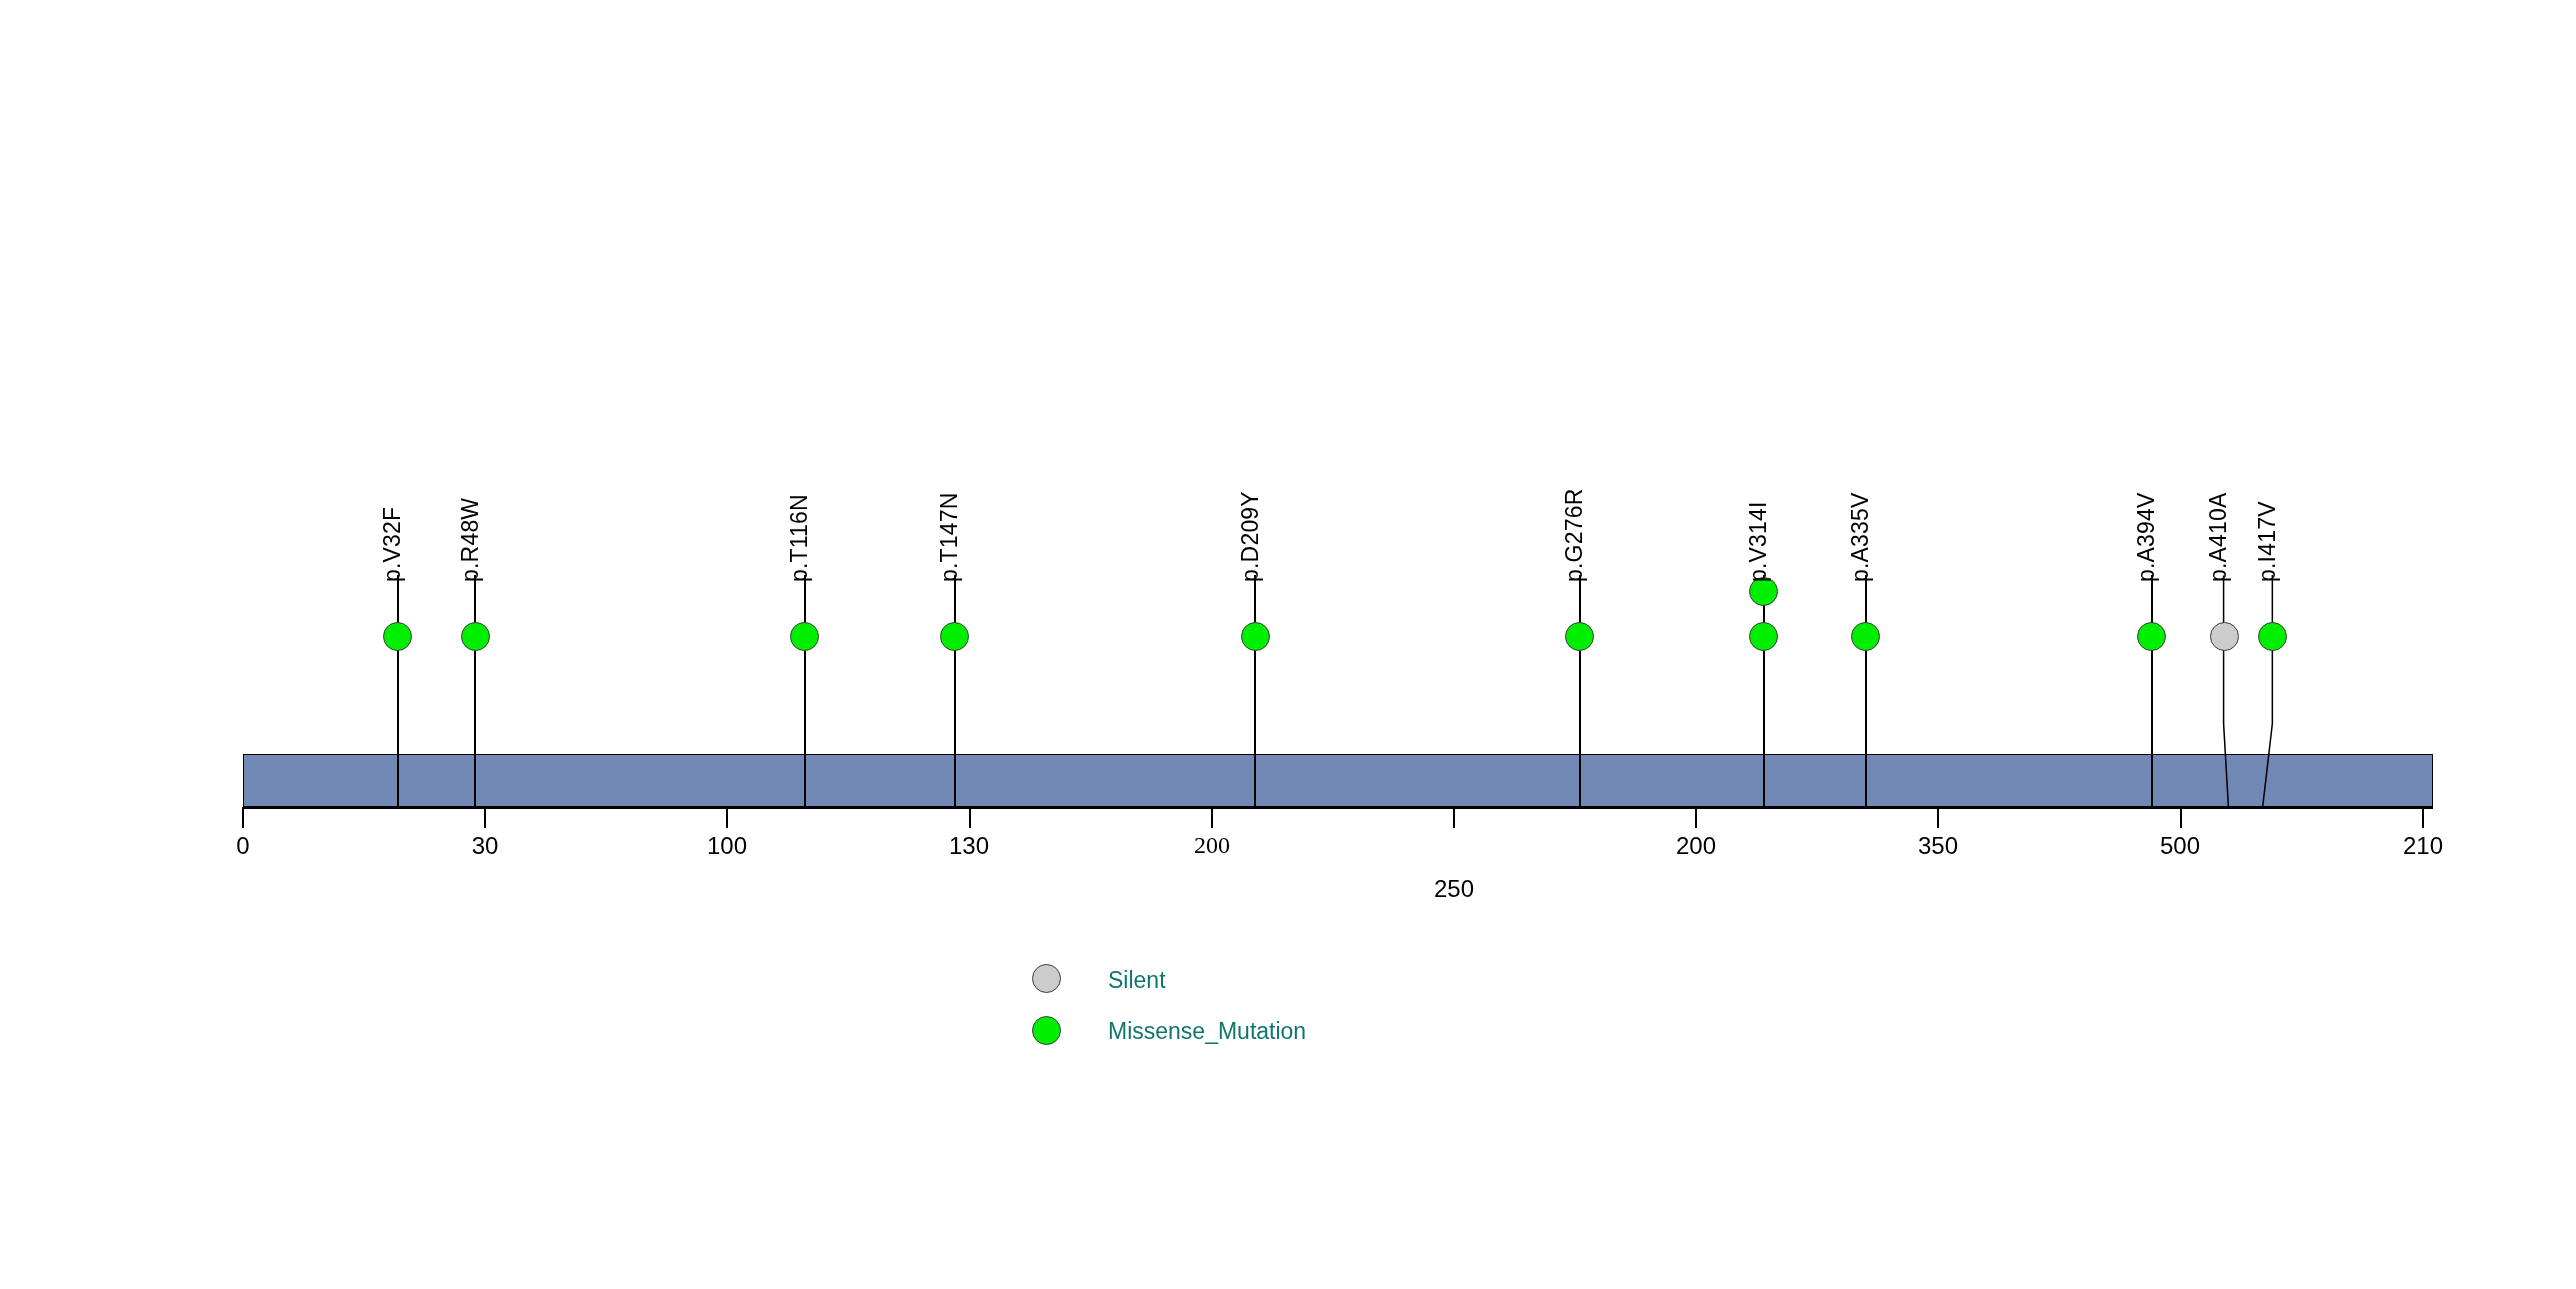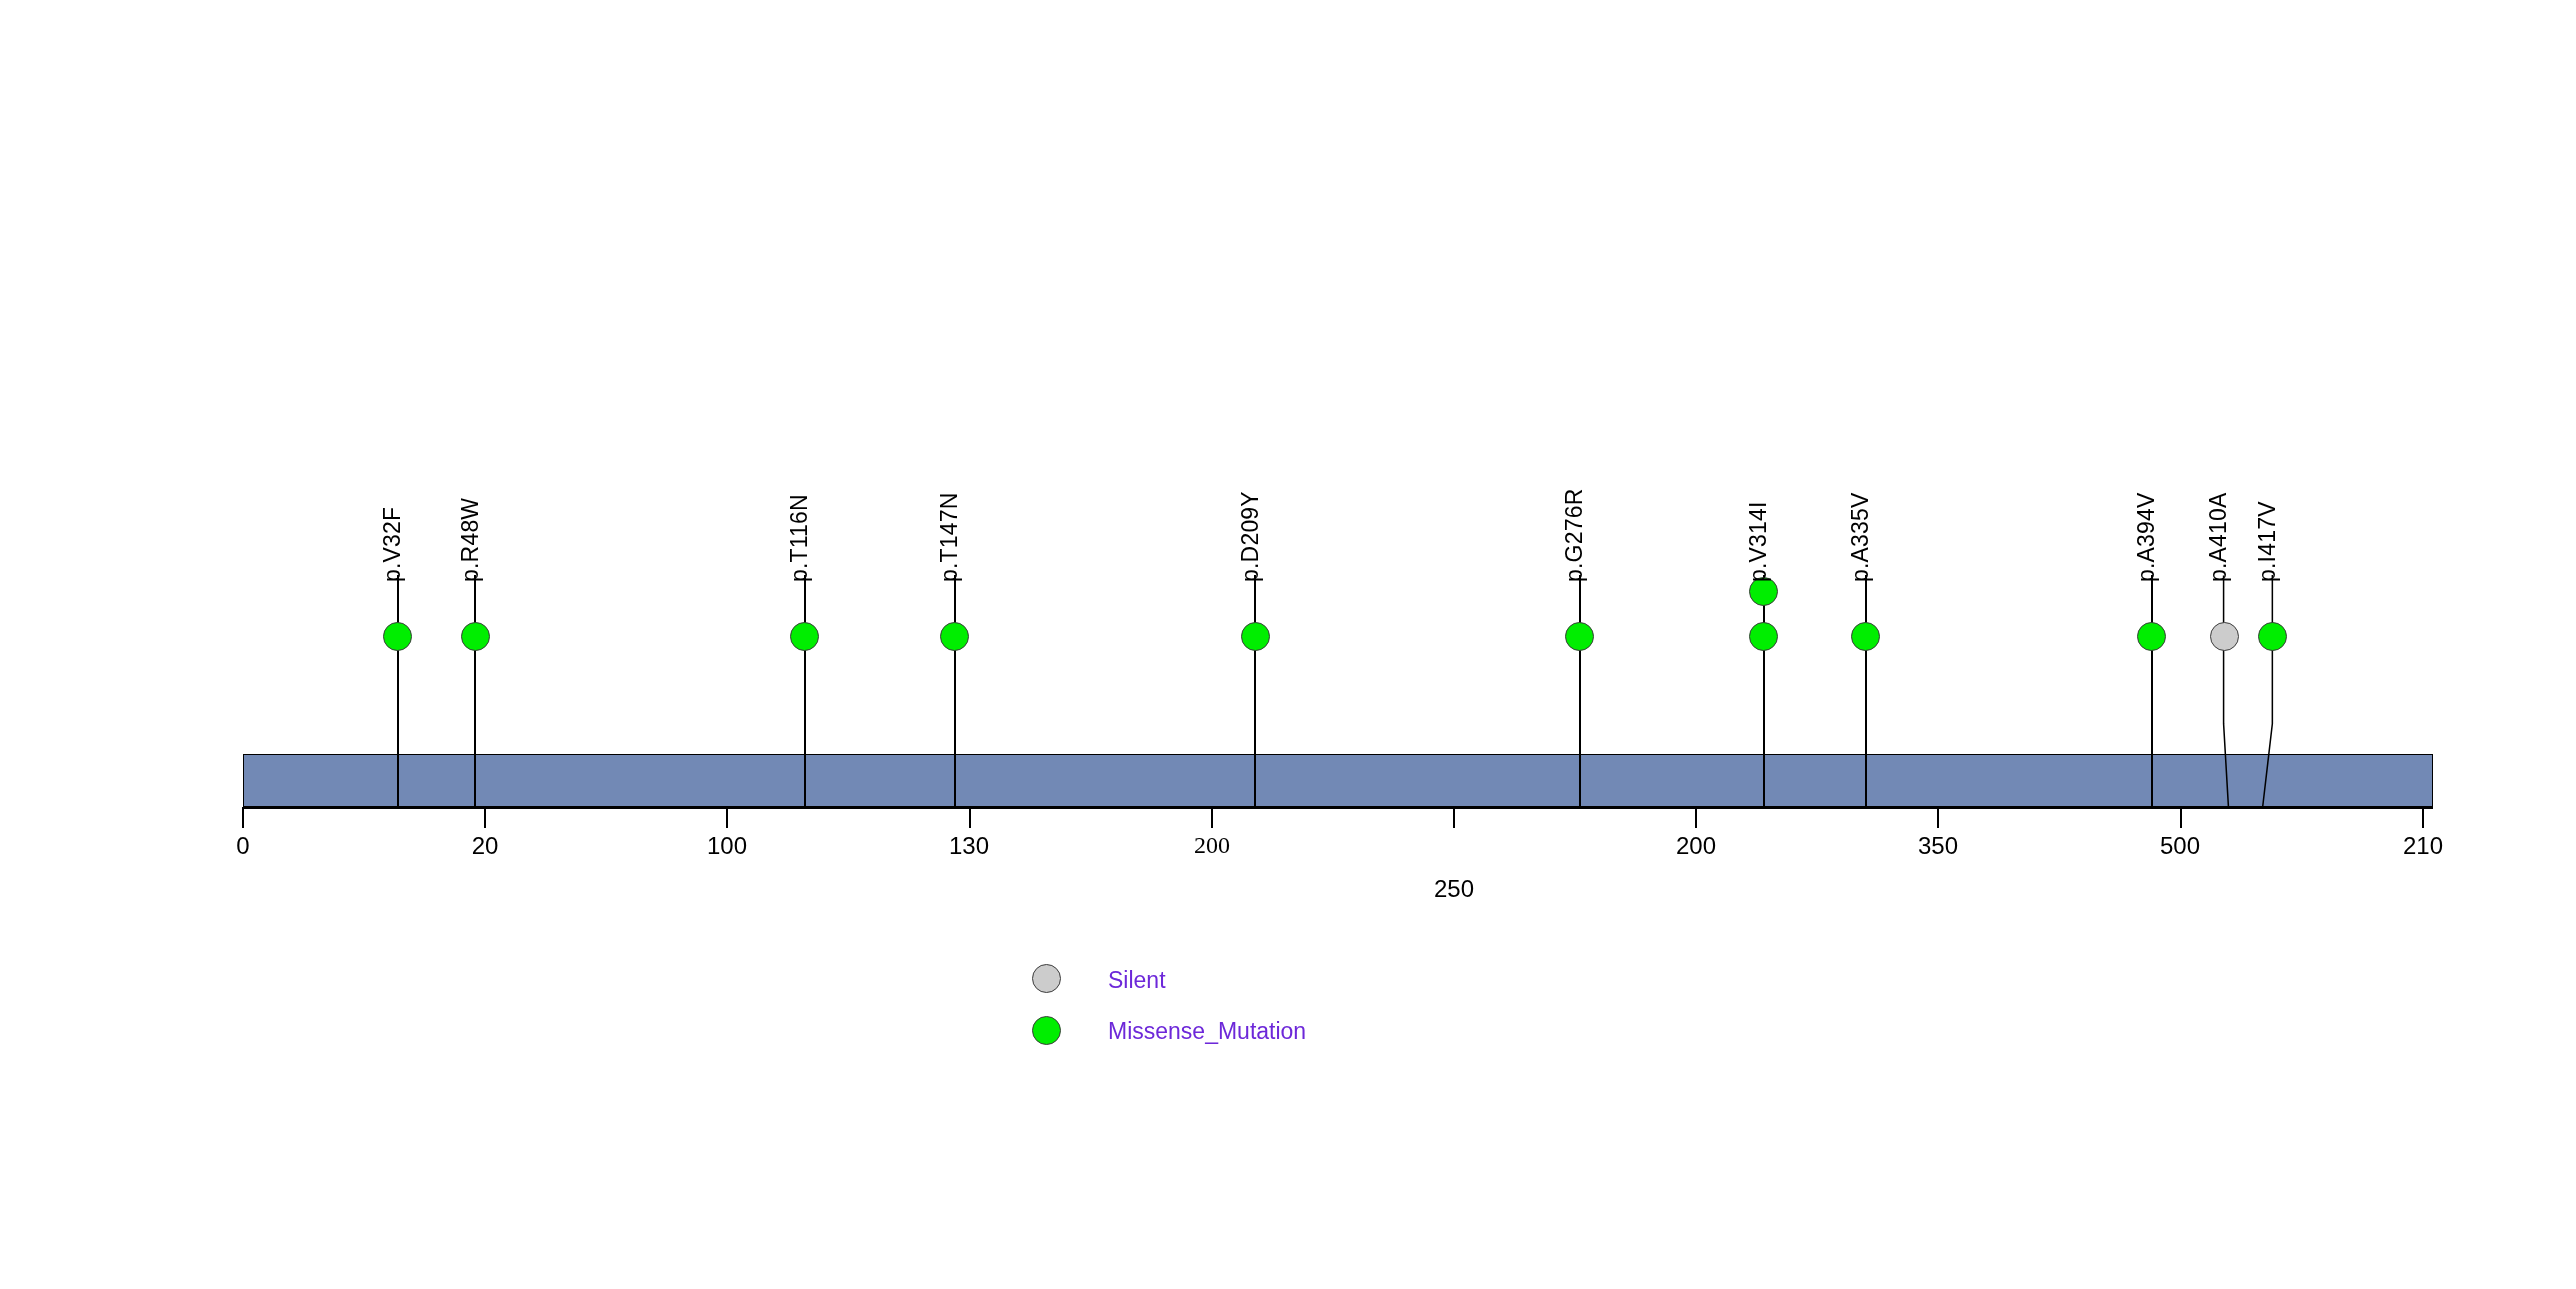--- a/index.html
+++ b/index.html
@@ -83,21 +83,21 @@
   
   .legend-dot {
     position: absolute;
     box-sizing: border-box;
     border: 1.1px solid #3c3c3c;
     border-radius: 50%;
   }
   .legend-text {
     position: absolute;
     font-size: 23px;
-    color: #6d28d9;
+    color: #0f766e;
     white-space: nowrap;
   }
 </style>
 </head>
 <body>
 
 <div id="plot">
 
   <div class="protein-bar" style="left: 243px; top: 754px; width: 2190px; height: 53px; background: rgb(114, 137, 181);"></div>
 
@@ -144,21 +144,21 @@
       <div class="mut-label" style="left: 1772px; top: 555px;">p.V314I</div>
       <div class="mut-label" style="left: 1874px; top: 555px;">p.A335V</div>
       <div class="mut-label" style="left: 2160px; top: 555px;">p.A394V</div>
       <div class="mut-label" style="left: 2232px; top: 555px;">p.A410A</div>
       <div class="mut-label" style="left: 2281px; top: 555px;">p.I417V</div>
     </div>
   <div id="tick-layer">
       <div class="axis-tick" style="left: 242px; top: 807px; height: 21.4px;"></div>
       <div class="axis-tick-label" style="left: 243px; top: 832px;">0</div>
       <div class="axis-tick" style="left: 484px; top: 807px; height: 21.4px;"></div>
-      <div class="axis-tick-label" style="left: 485px; top: 832px;">20</div>
+      <div class="axis-tick-label" style="left: 485px; top: 832px;">30</div>
       <div class="axis-tick" style="left: 726px; top: 807px; height: 21.4px;"></div>
       <div class="axis-tick-label" style="left: 727px; top: 832px;">100</div>
       <div class="axis-tick" style="left: 969px; top: 807px; height: 21.4px;"></div>
       <div class="axis-tick-label" style="left: 969px; top: 832px;">130</div>
       <div class="axis-tick" style="left: 1211px; top: 807px; height: 21.4px;"></div>
       <div class="axis-tick-label" style="left: 1212px; top: 832px; font-family: Liberation Serif, serif;">200</div>
       <div class="axis-tick" style="left: 1453px; top: 807px; height: 21.4px;"></div>
       <div class="axis-tick-label" style="left: 1454px; top: 875px;">250</div>
       <div class="axis-tick" style="left: 1695px; top: 807px; height: 21.4px;"></div>
       <div class="axis-tick-label" style="left: 1696px; top: 832px;">200</div>

